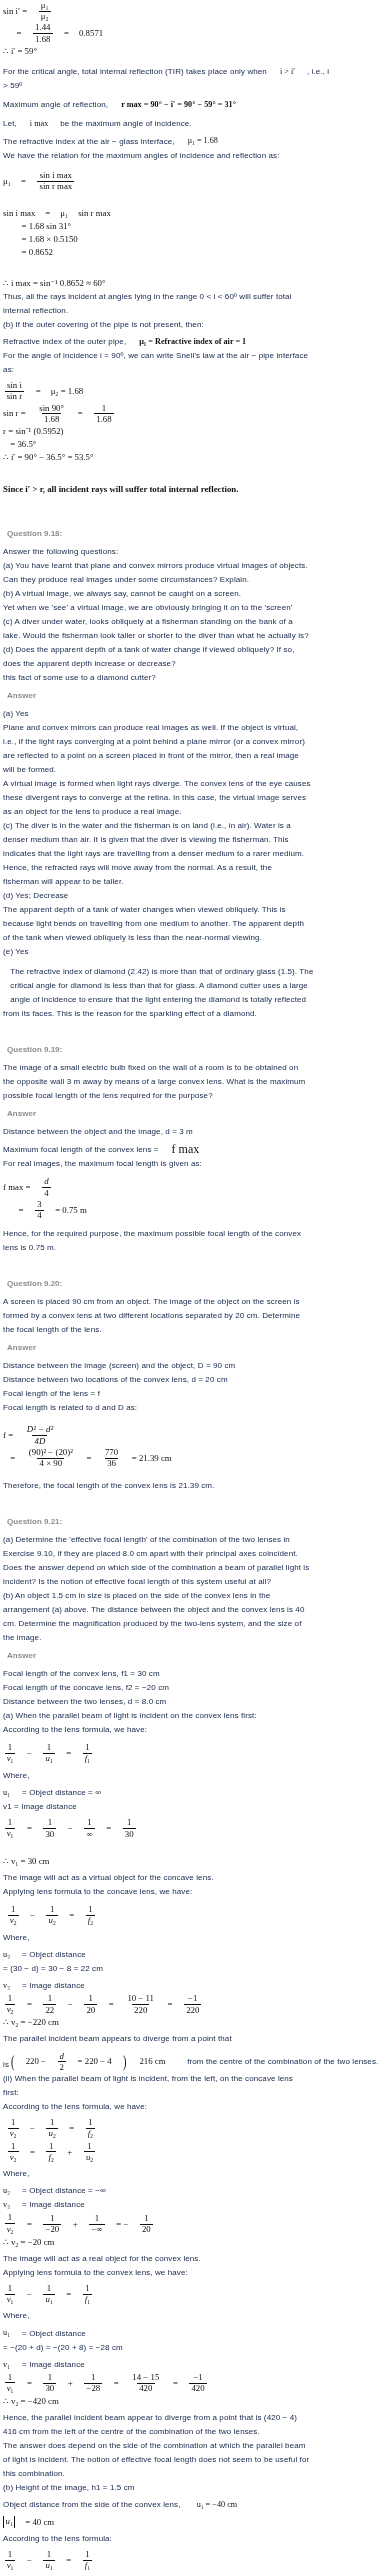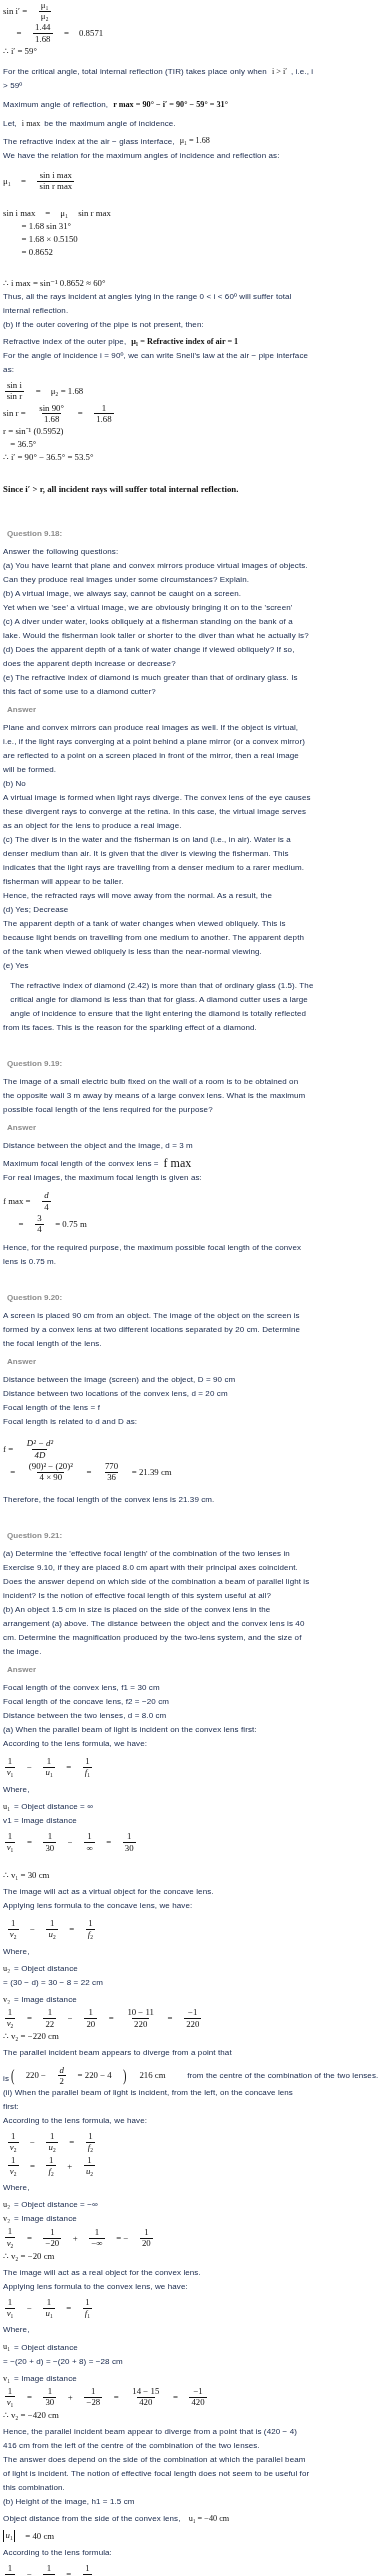--- a/index.html
+++ b/index.html
@@ -54,21 +54,21 @@
   .absbar{display:inline-block;border-left:0.7px solid #111;border-right:0.7px solid #111;padding:0 1.5px;}
 
   .sp6{height:3.1px;}
   .sp10{height:5.2px;}
   .sp14{height:7.2px;}
   .sp18{height:9.3px;}
   .sp22{height:11.3px;}
   .sp28{height:14.4px;}
   .sp36{height:18.5px;}
 
-  .inlinewrap{display:flex;align-items:center;flex-wrap:wrap;gap:4px;}
+  .inlinewrap{display:flex;align-items:center;flex-wrap:wrap;gap:12px;}
   .inlinewrap .txt{margin-right:1px;}
 </style>
 </head>
 <body>
 
 <div class="page">
 <div class="blk">
 
   <div class="mathline">
     <span class="math mrow">
@@ -230,37 +230,36 @@
   <div class="qhead">Question 9.18:</div>
   <div class="txt">Answer the following questions:</div>
   <div class="txt">(a) You have learnt that plane and convex mirrors produce virtual images of objects.</div>
   <div class="txt">Can they produce real images under some circumstances? Explain.</div>
   <div class="txt">(b) A virtual image, we always say, cannot be caught on a screen.</div>
   <div class="txt">Yet when we 'see' a virtual image, we are obviously bringing it on to the 'screen'</div>
   <div class="txt">(c) A diver under water, looks obliquely at a fisherman standing on the bank of a</div>
   <div class="txt">lake. Would the fisherman look taller or shorter to the diver than what he actually is?</div>
   <div class="txt">(d) Does the apparent depth of a tank of water change if viewed obliquely? If so,</div>
   <div class="txt">does the apparent depth increase or decrease?</div>
-  <div class="txt">(e) The refractive index of diamond is much greater than that of ordinary glass. Is</div>
   <div class="txt">this fact of some use to a diamond cutter?</div>
 
   <div class="qhead">Answer</div>
+  <div class="txt">(a) Yes</div>
   <div class="txt">Plane and convex mirrors can produce real images as well. If the object is virtual,</div>
   <div class="txt">i.e., if the light rays converging at a point behind a plane mirror (or a convex mirror)</div>
   <div class="txt">are reflected to a point on a screen placed in front of the mirror, then a real image</div>
   <div class="txt">will be formed.</div>
-  <div class="txt">(b) No</div>
   <div class="txt">A virtual image is formed when light rays diverge. The convex lens of the eye causes</div>
   <div class="txt">these divergent rays to converge at the retina. In this case, the virtual image serves</div>
   <div class="txt">as an object for the lens to produce a real image.</div>
   <div class="txt">(c) The diver is in the water and the fisherman is on land (i.e., in air). Water is a</div>
   <div class="txt">denser medium than air. It is given that the diver is viewing the fisherman. This</div>
   <div class="txt">indicates that the light rays are travelling from a denser medium to a rarer medium.</div>
+  <div class="txt">Hence, the refracted rays will move away from the normal. As a result, the</div>
   <div class="txt">fisherman will appear to be taller.</div>
-  <div class="txt">Hence, the refracted rays will move away from the normal. As a result, the</div>
   <div class="txt">(d) Yes; Decrease</div>
   <div class="txt">The apparent depth of a tank of water changes when viewed obliquely. This is</div>
   <div class="txt">because light bends on travelling from one medium to another. The apparent depth</div>
   <div class="txt">of the tank when viewed obliquely is less than the near-normal viewing.</div>
   <div class="txt">(e) Yes</div>
   <div class="sp10"></div>
   <div class="txt indent">The refractive index of diamond (2.42) is more than that of ordinary glass (1.5). The</div>
   <div class="txt indent">critical angle for diamond is less than that for glass. A diamond cutter uses a large</div>
   <div class="txt indent">angle of incidence to ensure that the light entering the diamond is totally reflected</div>
   <div class="txt">from its faces. This is the reason for the sparkling effect of a diamond.</div>

